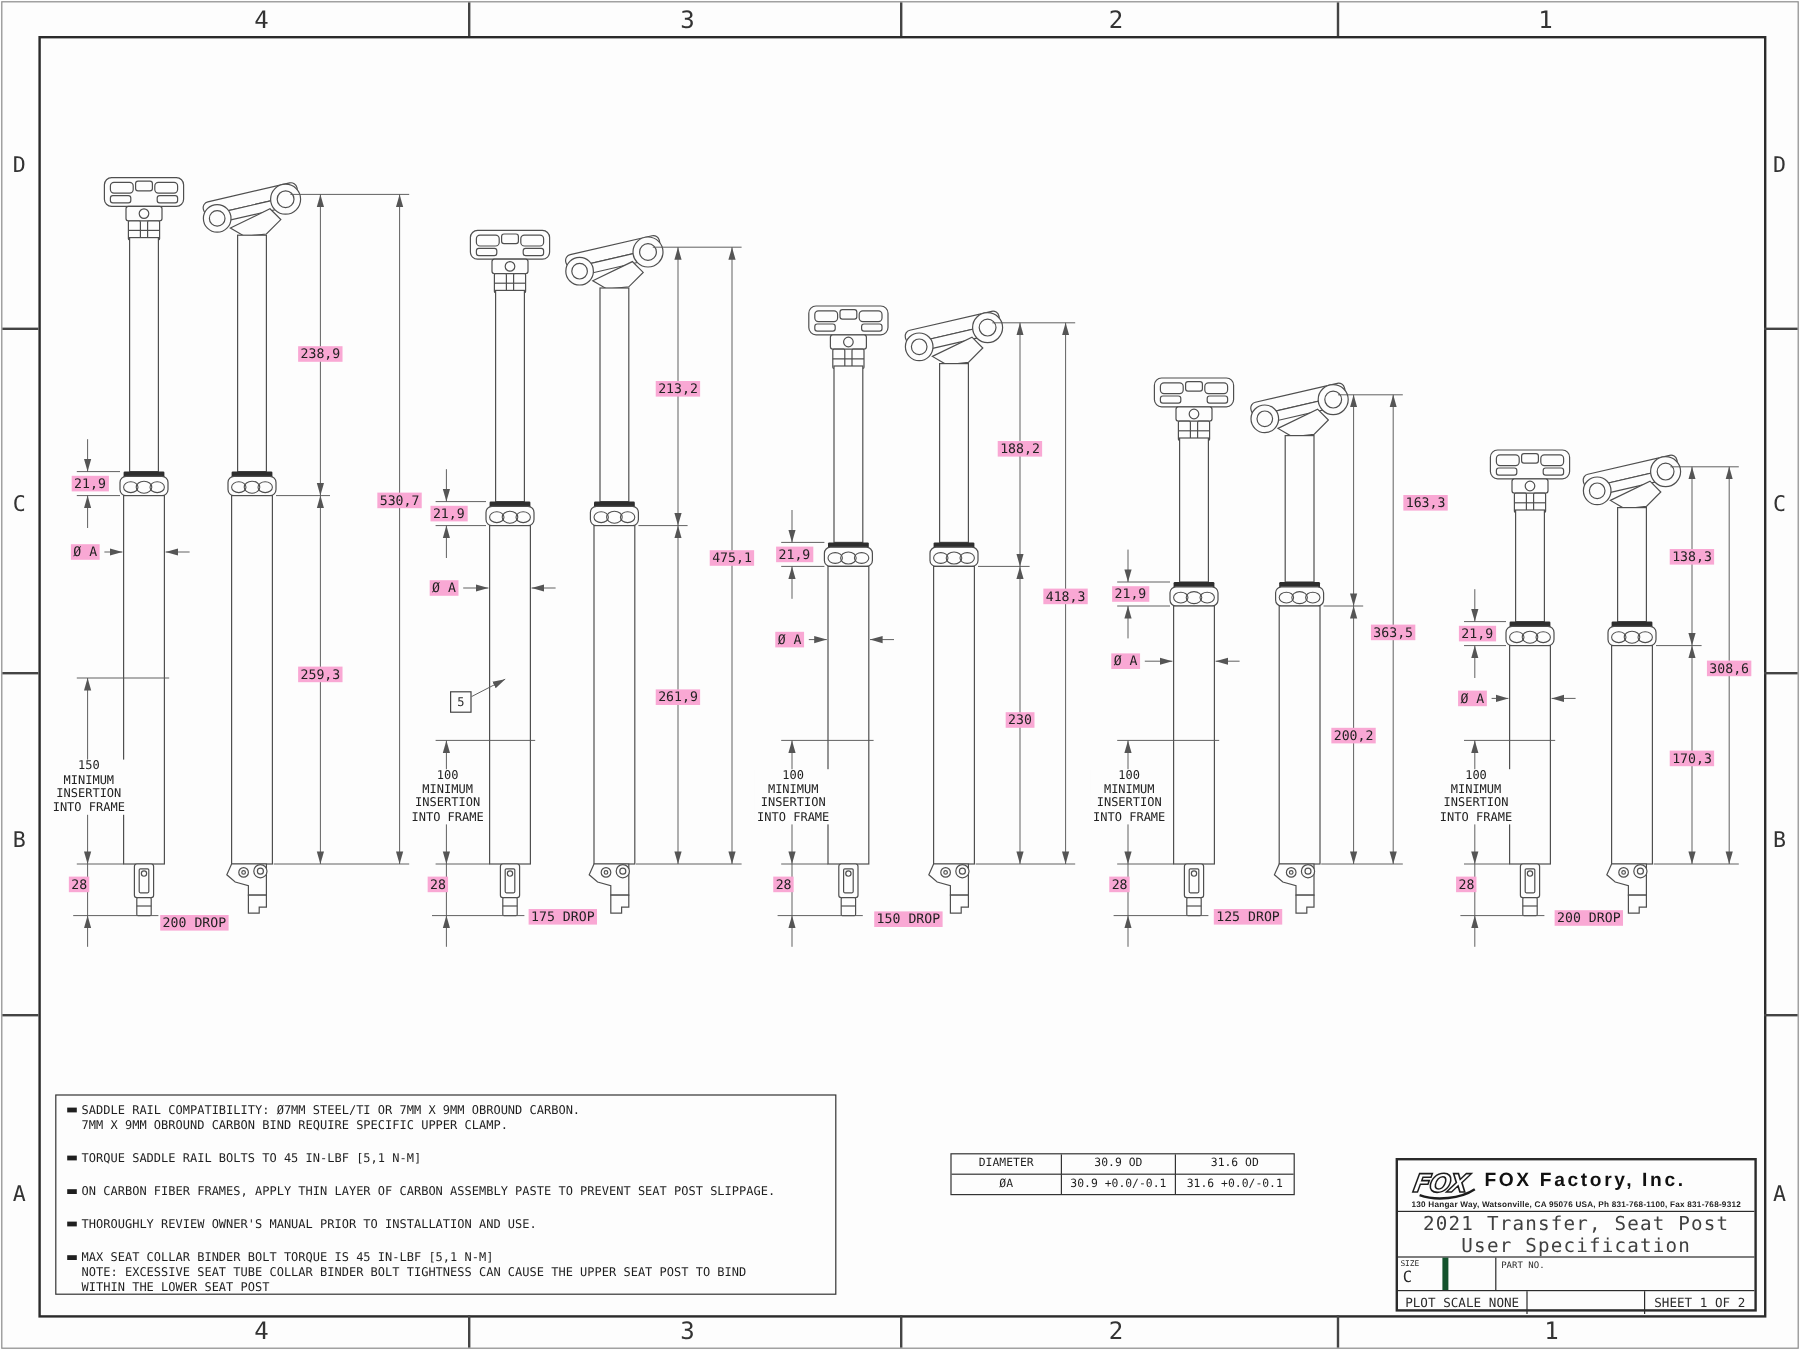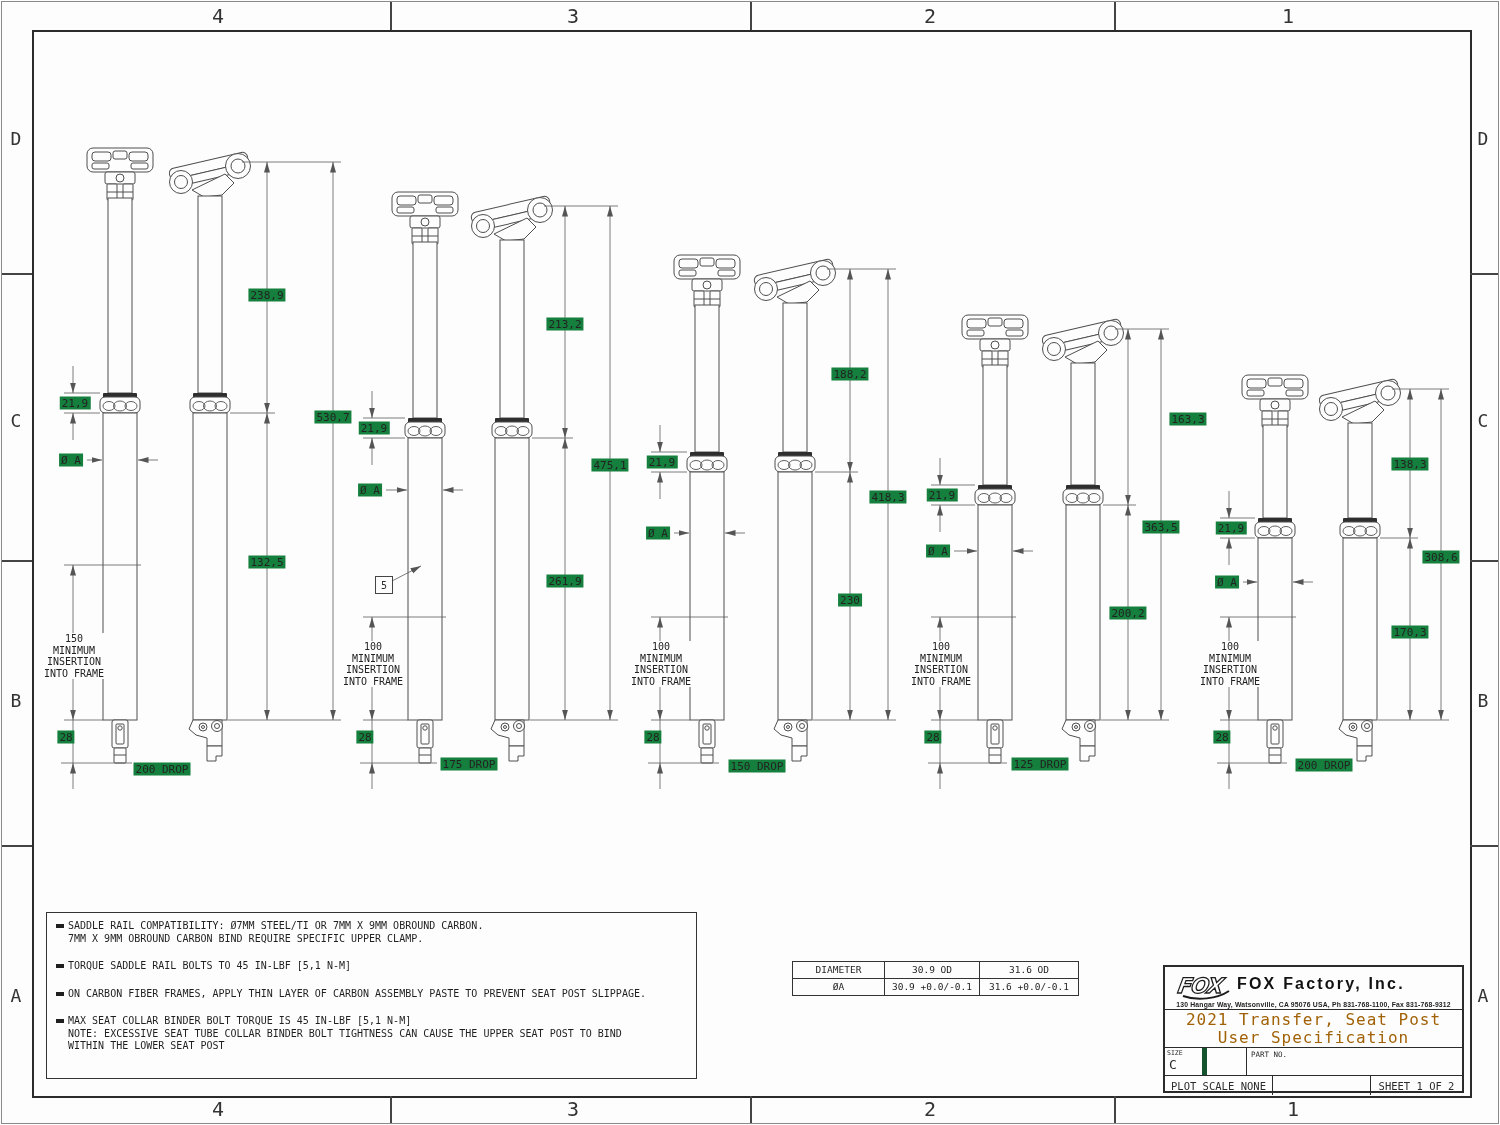--- a/index.html
+++ b/index.html
@@ -6,21 +6,21 @@
   .page{position:relative;width:1500px;height:1125px;background:#fdfdfd;overflow:hidden;
         font-family:"DejaVu Sans Mono",monospace;color:#2b2b2b;}
   .outer-border{position:absolute;left:1px;top:1px;right:1px;bottom:1px;border:1px solid #8a8a8a;}
   .inner-border{position:absolute;left:32px;top:30px;width:1436px;height:1064px;border:2px solid #2b2b2b;}
   .vtick{position:absolute;width:2px;background:#444;}
   .htick{position:absolute;height:2px;background:#444;}
   .zl{position:absolute;transform:translate(-50%,-50%);font:20px "DejaVu Sans Mono",monospace;color:#333;}
   .zl.letter{font-size:18px;}
   svg#draw{position:absolute;left:0;top:0;z-index:2;}
   #labels{position:absolute;left:0;top:0;width:100%;height:100%;z-index:5;}
-  .dim{position:absolute;transform:translate(-50%,-50%);background:#15803d;padding:0 2px;
+  .dim{position:absolute;transform:translate(-50%,-50%);background:#f9a8d4;padding:0 2px;
        font:11px "DejaVu Sans Mono",monospace;color:#222;white-space:nowrap;}
   .insblock{position:absolute;transform:translateX(-50%);background:#fdfdfd;
        font:10px "DejaVu Sans Mono",monospace;line-height:11.5px;text-align:center;color:#222;padding:0 2px;}
   .flagbox{position:absolute;left:375px;top:576px;width:16px;height:16px;border:1.3px solid #444;
        background:#fdfdfd;font:10px "DejaVu Sans Mono",monospace;display:flex;align-items:center;justify-content:center;}
   
   .prop{position:absolute;left:36px;top:34px;width:246px;height:46px;border:1.4px solid #333;background:#fdfdfd;z-index:3;}
   .prop .ph{text-align:center;font:bold 7.5px "DejaVu Sans Mono",monospace;margin-top:1px;letter-spacing:1px;color:#222;}
   .prop .pl{font:6px "DejaVu Sans Mono",monospace;line-height:7.6px;margin-left:4px;color:#222;white-space:nowrap;}
   
@@ -40,21 +40,21 @@
   
   .tblock{position:absolute;left:1163px;top:965px;width:301px;height:128px;border:2px solid #2b2b2b;
           box-sizing:border-box;background:#fdfdfd;z-index:3;}
   .tb-row1{position:absolute;left:0;top:0;width:100%;height:43px;border-bottom:1.4px solid #2b2b2b;box-sizing:border-box;}
   .tb-company{position:absolute;left:72px;top:8px;font-family:"Liberation Sans",sans-serif;
           font-size:16px;font-weight:bold;letter-spacing:2.2px;color:#111;white-space:nowrap;}
   .tb-address{position:absolute;left:0;bottom:1px;width:100%;text-align:center;
           font:bold 6.8px "Liberation Sans",sans-serif;letter-spacing:.2px;color:#222;white-space:nowrap;}
   .tb-title{position:absolute;left:0;top:43px;width:100%;height:38px;border-bottom:1.4px solid #2b2b2b;
           box-sizing:border-box;text-align:center;font:16px "DejaVu Sans Mono",monospace;
-          letter-spacing:1px;line-height:18px;color:#a16207;padding-top:1px;}
+          letter-spacing:1px;line-height:18px;color:#404040;padding-top:1px;}
   .tb-row3{position:absolute;left:0;top:81px;width:100%;height:28px;border-bottom:1.4px solid #2b2b2b;box-sizing:border-box;}
   .tb-size{position:absolute;left:0;top:0;width:42px;height:100%;border-right:5px solid #14532d;box-sizing:border-box;}
   .tb-size .sl{font:6.5px "DejaVu Sans Mono",monospace;margin:1px 0 0 2px;}
   .tb-size .sv{font:13px "DejaVu Sans Mono",monospace;margin:0 0 0 4px;}
   .tb-mid3{position:absolute;left:30px;top:0;width:52px;height:100%;border-right:1px solid #2b2b2b;box-sizing:border-box;}
   .tb-part{position:absolute;left:82px;top:0;right:0;height:100%;}
   .tb-part .pl{font:7.5px "DejaVu Sans Mono",monospace;margin:2px 0 0 4px;}
   .tb-row4{position:absolute;left:0;top:109px;width:100%;height:19px;box-sizing:border-box;}
   .tb-plot{position:absolute;left:0;top:0;width:108px;height:100%;border-right:1px solid #2b2b2b;box-sizing:border-box;
           display:flex;align-items:center;justify-content:space-between;padding:0 6px;font:10.5px "DejaVu Sans Mono",monospace;}
@@ -423,21 +423,21 @@
         <line x1="1220" y1="720" x2="1258" y2="720" class="dl" stroke="#5a5a5a" stroke-width="0.8"></line>
         <line x1="1229" y1="720" x2="1229" y2="763" class="dl" stroke="#5a5a5a" stroke-width="0.8"></line>
         <line x1="1229" y1="789" x2="1229" y2="763" class="dl" stroke="#5a5a5a" stroke-width="0.8" marker-end="url(#ah)"></line>
         <line x1="1217" y1="763" x2="1287" y2="763" class="dl" stroke="#5a5a5a" stroke-width="0.8"></line>
       </g>
   </svg>
 
   <div id="labels">
       <div class="dim" style="left: 267px; top: 295px;">238,9</div>
       <div class="dim" style="left: 333px; top: 417px;">530,7</div>
-      <div class="dim" style="left: 267px; top: 562px;">132,5</div>
+      <div class="dim" style="left: 267px; top: 562px;">259,3</div>
       <div class="dim" style="left: 75px; top: 403px;">21,9</div>
       <div class="dim" style="left: 71px; top: 460px;">Ø A</div>
       <div class="dim" style="left: 66px; top: 737px;">28</div>
       <div class="dim" style="left: 162px; top: 769px;">200 DROP</div>
       <div class="insblock" style="left: 74px; top: 633px;">
         <div>150</div>
         <div>MINIMUM</div>
         <div>INSERTION</div>
         <div>INTO FRAME</div>
       </div>
@@ -494,20 +494,21 @@
         <div>INSERTION</div>
         <div>INTO FRAME</div>
       </div>
     </div>
 
   <div class="notes">
     <div class="note"><span class="bullet"></span><span>SADDLE RAIL COMPATIBILITY: Ø7MM STEEL/TI OR 7MM X 9MM OBROUND CARBON.</span></div>
     <div class="note cont"><span>7MM X 9MM OBROUND CARBON BIND REQUIRE SPECIFIC UPPER CLAMP.</span></div>
     <div class="note gap"><span class="bullet"></span><span>TORQUE SADDLE RAIL BOLTS TO 45 IN-LBF [5,1 N-M]</span></div>
     <div class="note gap"><span class="bullet"></span><span>ON CARBON FIBER FRAMES, APPLY THIN LAYER OF CARBON ASSEMBLY PASTE TO PREVENT SEAT POST SLIPPAGE.</span></div>
+    <div class="note gap"><span class="bullet"></span><span>THOROUGHLY REVIEW OWNER'S MANUAL PRIOR TO INSTALLATION AND USE.</span></div>
     <div class="note gap"><span class="bullet"></span><span>MAX SEAT COLLAR BINDER BOLT TORQUE IS 45 IN-LBF [5,1 N-M]</span></div>
     <div class="note cont"><span>NOTE: EXCESSIVE SEAT TUBE COLLAR BINDER BOLT TIGHTNESS CAN CAUSE THE UPPER SEAT POST TO BIND</span></div>
     <div class="note cont"><span>WITHIN THE LOWER SEAT POST</span></div>
   </div>
 
   <div class="dtable">
     <div class="cell">DIAMETER</div>
     <div class="cell">30.9 OD</div>
     <div class="cell last">31.6 OD</div>
     <div class="cell bot">ØA</div>

